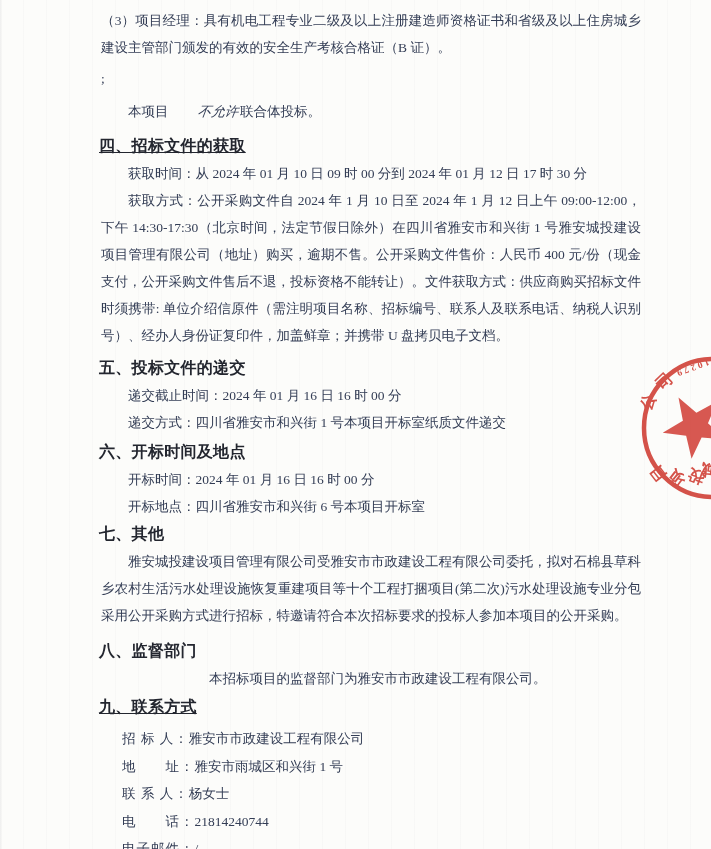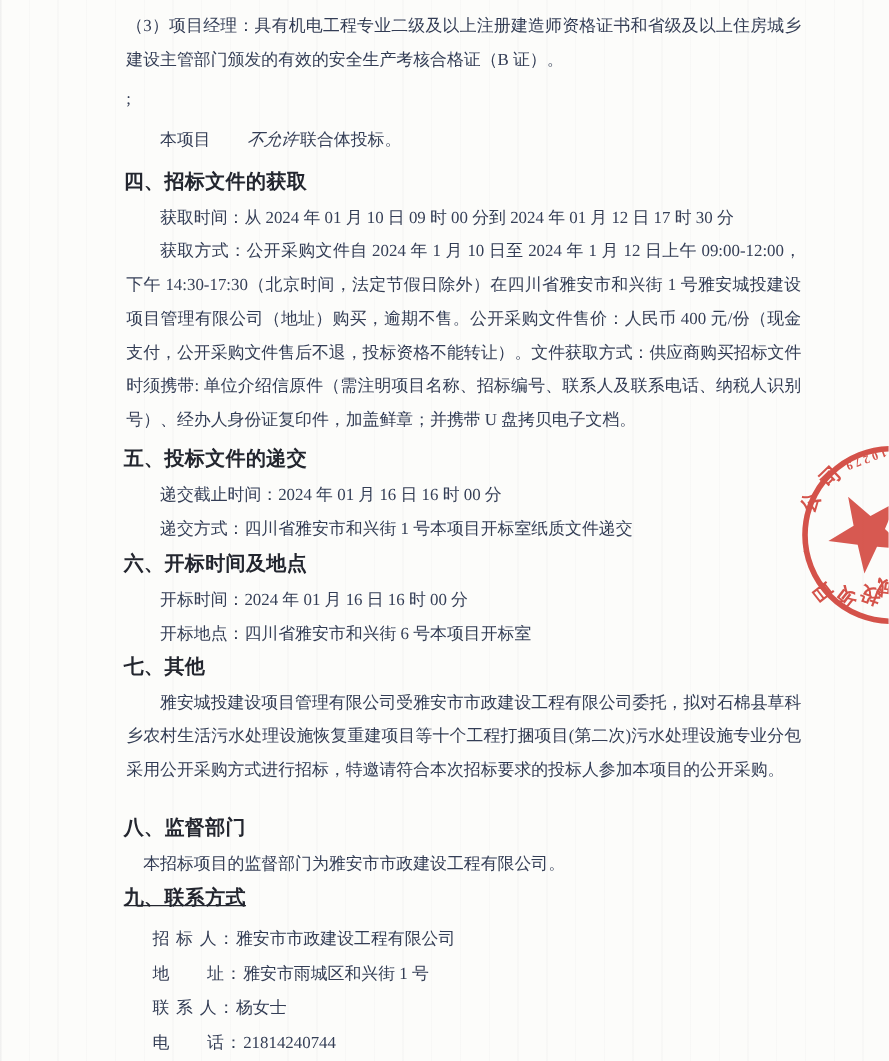--- a/index.html
+++ b/index.html
@@ -22,42 +22,42 @@
     padding: 7px 70px 0 101px;
     color: #333d55;
   }
   .line, .para {
     font-size: 13.5px;
     line-height: 27px;
     color: #333d55;
   }
   .para { text-align: justify; }
   .indent2 { text-indent: 2em; }
-  .indent1 { text-indent: 1em; }
+  .indent1 { text-indent: 1em; text-align: center; }
   .sec-heading {
     font-size: 16px;
     font-weight: 700;
     color: #23262f;
     line-height: 23px;
     margin-left: -2px;
     letter-spacing: 0.3px;
   }
   .stray-semi { line-height: 26px; margin-top: 5px; }
   .consortium-line { margin-top: 6px; text-indent: 2em; }
   .consortium-line .em {
     font-style: italic;
     display: inline-block;
     transform: skewX(-8deg);
     margin: 0 2px;
   }
-  .h4 { margin-top: 9px; }
+  .h4 { margin-top: 9px; text-decoration: underline; }
   .h5 { margin-top: 7px; }
   .h6 { margin-top: 4px; }
   .h7 { margin-top: 2px; }
-  .h8 { margin-top: 22px; }
+  .h8 { margin-top: 10px; }
   .h9 { margin-top: 3px; text-decoration: underline; }
   .after-heading { margin-top: 3px; }
   .contacts { margin-top: 7px; margin-left: 21px; }
   .contact-line { font-size: 13.5px; line-height: 27.5px; color: #333d55; }
   .contact-line .label { letter-spacing: 1px; text-align: center; }
   
   .seal {
     position: absolute;
     top: 352px;
     right: 0;

